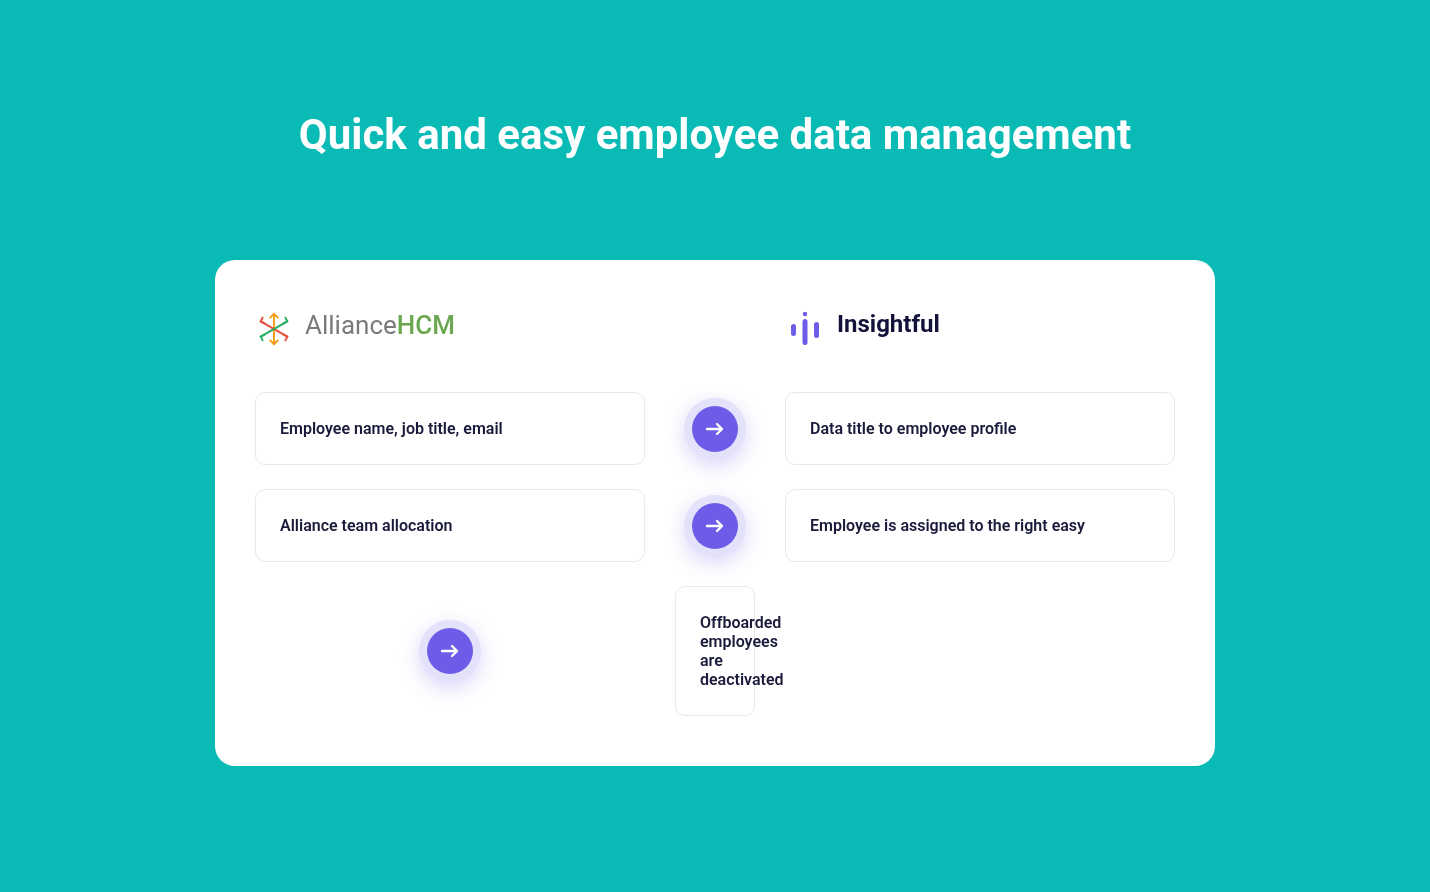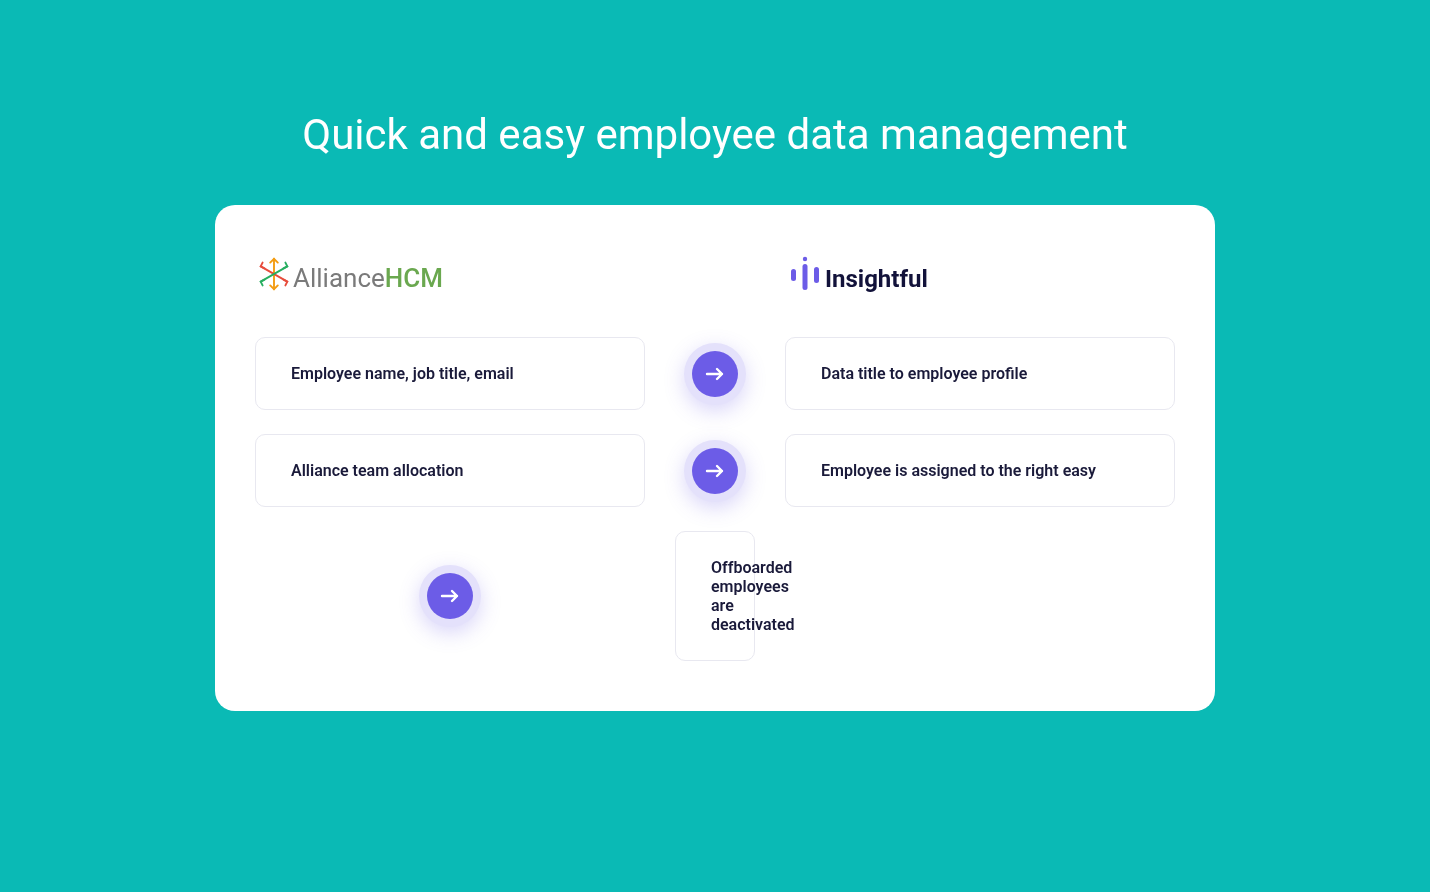--- a/index.html
+++ b/index.html
@@ -9,38 +9,39 @@
     width: 1430px;
     height: 892px;
     display: flex;
     flex-direction: column;
     align-items: center;
     padding-top: 110px;
   }
   .title {
     color: #ffffff;
     font-size: 42px;
-    font-weight: 400;
+    font-weight: 700;
     text-align: center;
-    margin-bottom: 46px;
+    margin-bottom: 101px;
   }
   .card {
     background: #ffffff;
     border-radius: 20px;
     width: 1000px;
     padding: 50px 40px 50px 40px;
     display: grid;
     grid-template-columns: 1fr 80px 1fr;
     column-gap: 30px;
     row-gap: 24px;
     align-items: center;
   }
   .logo-row {
     display: flex;
-    align-items: flex-end;
+    align-items: flex-start;
+    gap: 12px;
     margin-bottom: 20px;
   }
   .logo-text-alliance {
     font-size: 26px;
     font-weight: 400;
     color: #7a7a7a;
   }
   .logo-text-alliance .hcm {
     color: #6aa84f;
     font-weight: 500;
@@ -48,21 +49,21 @@
   .logo-text-insightful {
     font-size: 24px;
     font-weight: 700;
     color: #12123a;
   }
   .snowflake-icon svg { display: block; }
   .insightful-icon svg { display: block; }
   .item-box {
     border: 1px solid #e8e8f0;
     border-radius: 10px;
-    padding: 26px 35px;
+    padding: 26px 24px;
     font-size: 16px;
     font-weight: 600;
     color: #1a1a3a;
   }
   .arrow-wrap {
     display: flex;
     align-items: center;
     justify-content: center;
   }
   .arrow-outer {

